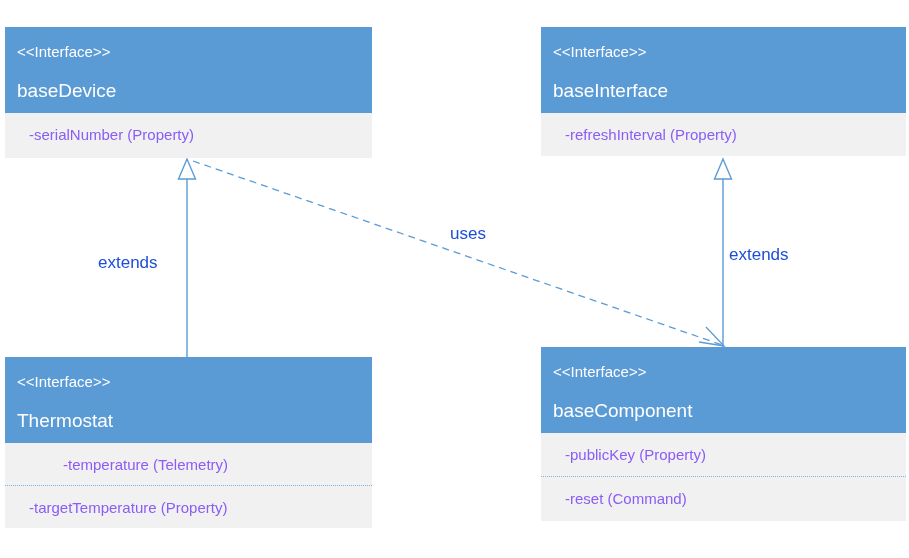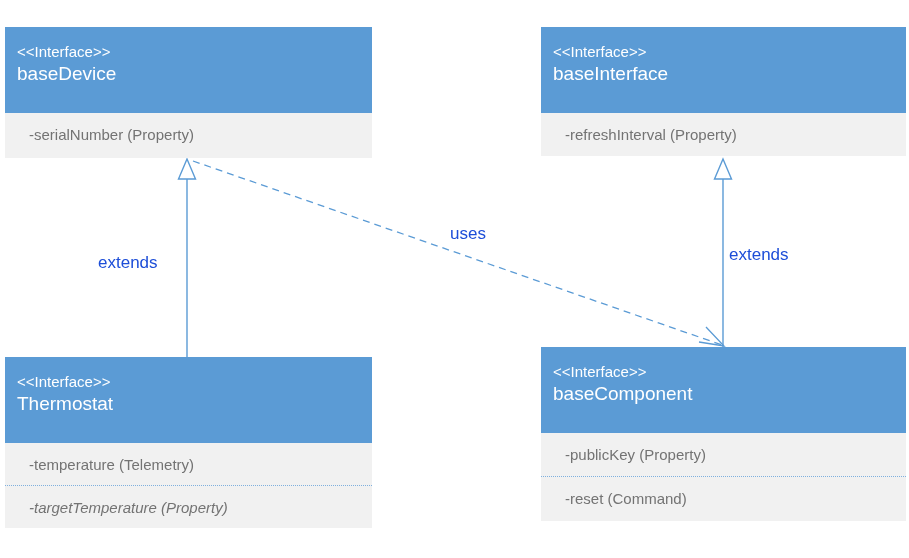--- a/index.html
+++ b/index.html
@@ -47,30 +47,30 @@
     line-height: 19px;
     color: #ffffff;
     letter-spacing: 0px;
     white-space: nowrap;
   }
   .uml-name {
     font-size: 19px;
     line-height: 26px;
     color: #ffffff;
     white-space: nowrap;
-    margin-top: 0;
+    margin-top: 17px;
   }
   .uml-body {
     background: #f1f1f1;
     box-sizing: border-box;
   }
   .uml-member {
     font-size: 15px;
     line-height: 19px;
-    color: #737373;
+    color: #8b5cf6;
     padding: 12px 12px 12px 24px;
     box-sizing: border-box;
     white-space: nowrap;
   }
   .uml-member + .uml-member {
     border-top: 1px dotted #7fb0de;
   }
   
   .conn-label {
     position: absolute;
@@ -123,22 +123,22 @@
       <div class="uml-member" style="height:43px;border-radius:9px;">-refreshInterval (Property)</div>
     </div>
   </div>
 
   <div class="uml-box" style="left:5px; top:357px; width:367px;">
     <div class="uml-header" style="height:86px;">
       <div class="uml-stereotype">&lt;&lt;Interface&gt;&gt;</div>
       <div class="uml-name">Thermostat</div>
     </div>
     <div class="uml-body">
-      <div class="uml-member" style="height:42px;">-temperature (Telemetry)</div>
-      <div class="uml-member" style="height:43px;font-style:italic;">-targetTemperature (Property)</div>
+      <div class="uml-member" style="height:42px;margin-left:34px;">-temperature (Telemetry)</div>
+      <div class="uml-member" style="height:43px;">-targetTemperature (Property)</div>
     </div>
   </div>
 
   <div class="uml-box" style="left:541px; top:347px; width:365px;">
     <div class="uml-header" style="height:86px;">
       <div class="uml-stereotype">&lt;&lt;Interface&gt;&gt;</div>
       <div class="uml-name">baseComponent</div>
     </div>
     <div class="uml-body">
       <div class="uml-member" style="height:43px;">-publicKey (Property)</div>

